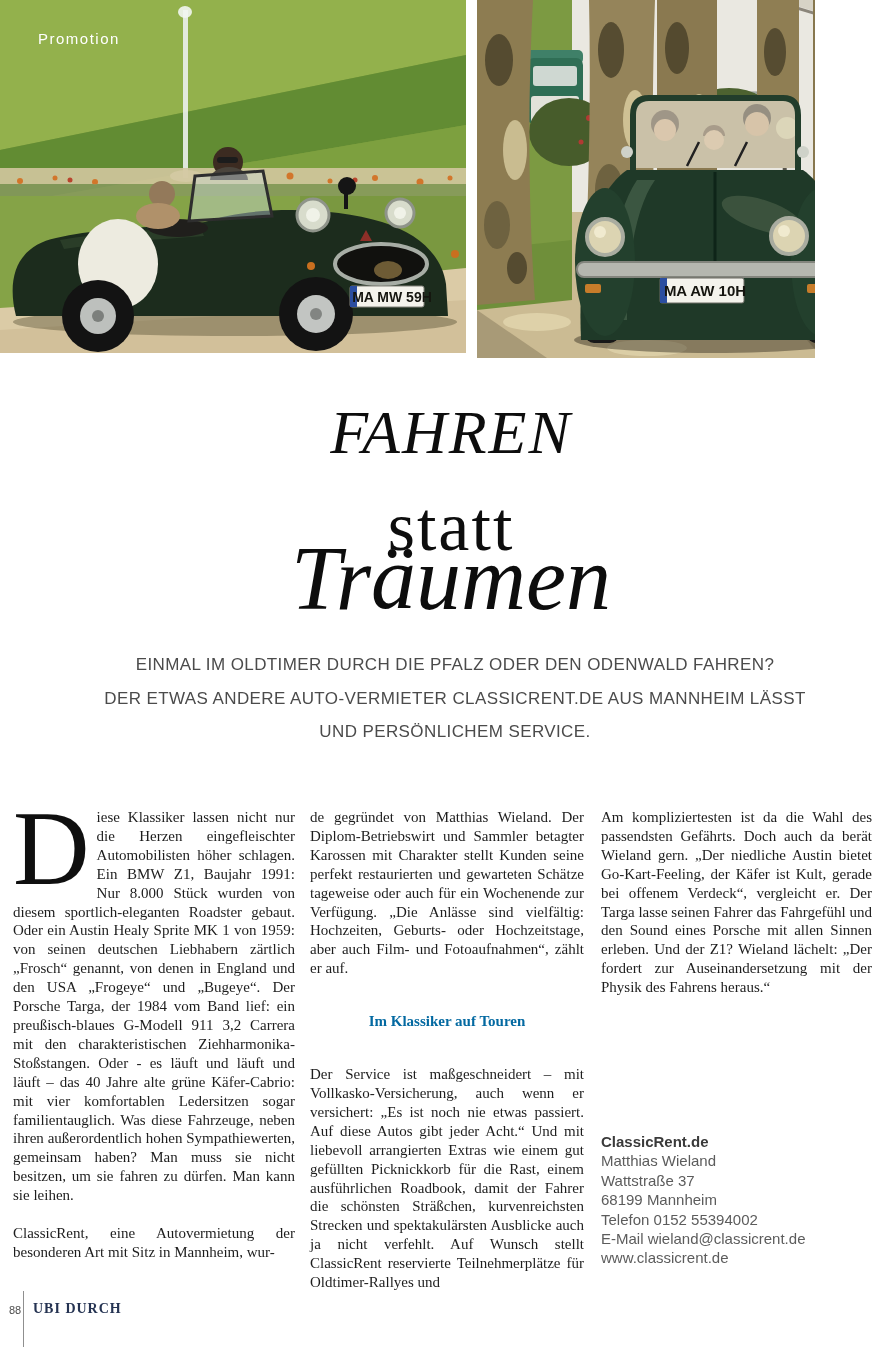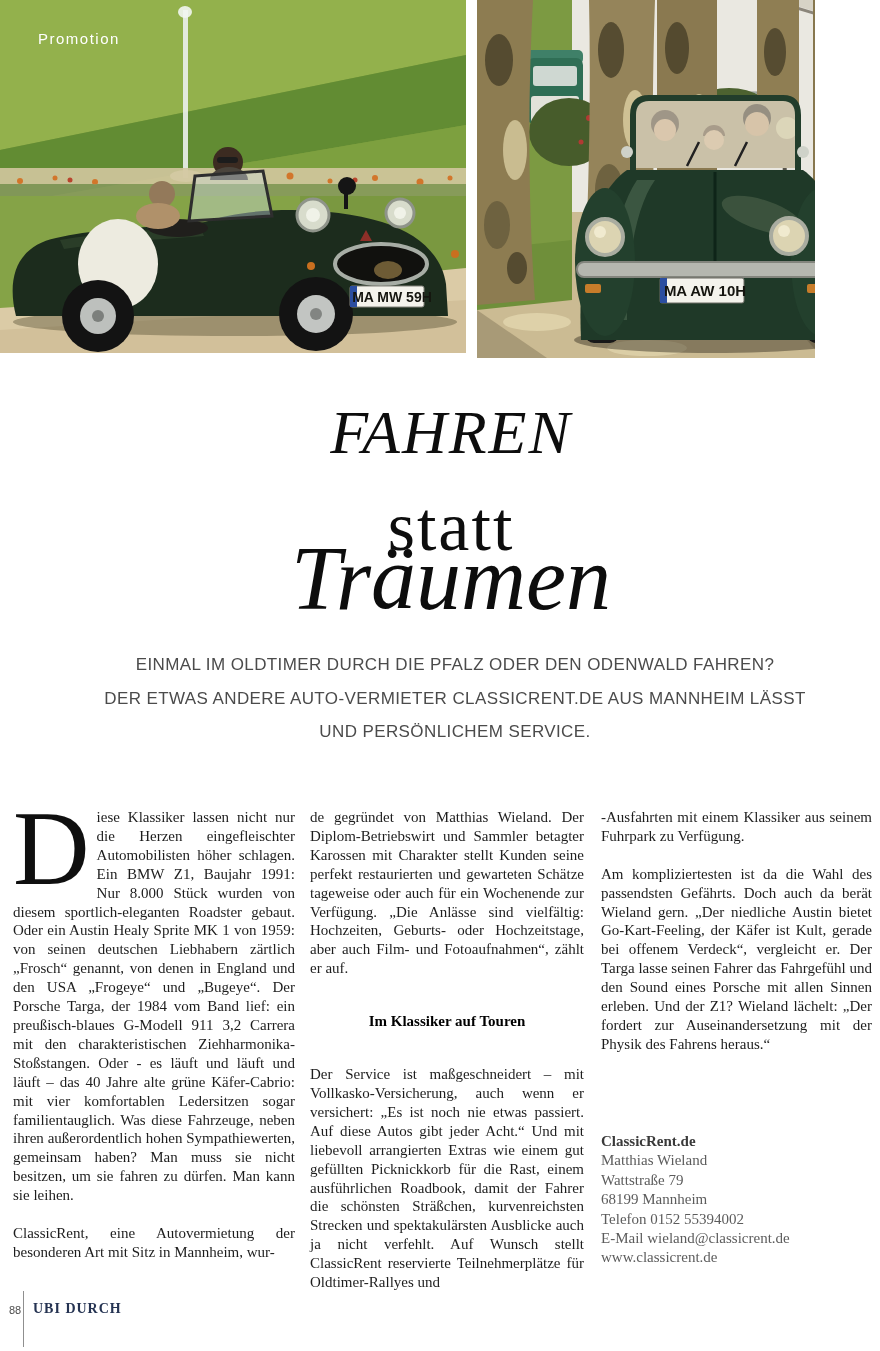--- a/index.html
+++ b/index.html
@@ -23,23 +23,23 @@
          color:#4b4b4b;letter-spacing:.4px;}
   
   .col{position:absolute;top:808px;font-size:15px;line-height:18.9px;text-align:justify;
        color:#1d1d1d;}
   .col p{margin:0 0 18.9px 0;}
   .col1{left:13px;width:282px;}
   .col2{left:310px;width:274px;}
   .col3{left:601px;width:271px;}
   .dropcap{float:left;font-size:106px;line-height:77px;height:74px;
            margin:2px 7px 0 0;color:#0f0f0f;}
-  .subhead{font-size:15px;font-weight:bold;text-align:center;margin:34px 0;color:#000000;}
-  
-  .contact{position:absolute;left:601px;top:1132px;font-family:Liberation Serif, serif;
+  .subhead{font-size:15px;font-weight:bold;text-align:center;margin:34px 0;color:#0369a1;}
+  
+  .contact{position:absolute;left:601px;top:1132px;font-family:Liberation Sans, sans-serif;
            font-size:15px;line-height:19.4px;color:#5c5c5c;}
   .contact-name{font-weight:bold;color:#3a3a3a;}
   
   .footer-pagenum{position:absolute;left:9px;top:1304px;width:18px;
                   font-family:"Liberation Sans",sans-serif;font-size:11px;color:#4d4d4d;}
   .footer-rule{position:absolute;left:23px;top:1291px;width:1px;height:56px;background:#8f8f8f;}
   .footer-mag{position:absolute;left:33px;top:1301px;font-weight:bold;font-size:14px;
               letter-spacing:1px;color:#253352;}
 </style>
 </head>
@@ -213,28 +213,27 @@
     <p>ClassicRent, eine Autovermietung der besonderen Art mit Sitz in Mannheim, wur-</p>
   </div>
 
   <div class="col col2">
     <p>de gegründet von Matthias Wieland.  Der Diplom-Betriebswirt und Sammler betagter Karossen mit Charakter stellt Kunden seine perfekt restaurierten und gewarteten Schätze tageweise oder auch für ein Wochenende zur Verfügung. „Die Anlässe sind vielfältig: Hochzeiten, Geburts- oder Hochzeitstage, aber auch Film- und Fotoaufnahmen“, zählt er auf.</p>
     <div class="subhead">Im Klassiker auf Touren</div>
     <p>Der Service ist maßgeschneidert – mit Vollkasko-Versicherung, auch wenn er versichert: „Es ist noch nie etwas passiert. Auf diese Autos gibt jeder Acht.“ Und mit liebevoll arrangierten Extras wie einem gut gefüllten Picknickkorb für die Rast, einem ausführlichen Roadbook, damit der Fahrer die schönsten Sträßchen, kurvenreichsten Strecken und spektakulärsten Ausblicke auch ja nicht verfehlt. Auf Wunsch stellt ClassicRent reservierte Teilnehmerplätze für Oldtimer-Rallyes und</p>
   </div>
 
   <div class="col col3">
-    <p>-Ausfahrten mit einem Klassiker aus seinem Fuhrpark zu Verfügung.</p>
     <p>Am kompliziertesten ist da die Wahl des passendsten Gefährts. Doch auch da berät Wieland gern. „Der niedliche Austin bietet Go-Kart-Feeling, der Käfer ist Kult, gerade bei offenem Verdeck“, vergleicht er. Der Targa lasse seinen Fahrer das Fahrgefühl und den Sound eines Porsche mit allen Sinnen erleben. Und der Z1? Wieland lächelt: „Der fordert zur Auseinandersetzung mit der Physik des Fahrens heraus.“</p>
   </div>
 
   <div class="contact">
     <div class="contact-name">ClassicRent.de</div>
     <div>Matthias Wieland</div>
-    <div>Wattstraße 79</div>
+    <div>Wattstraße 37</div>
     <div>68199 Mannheim</div>
     <div>Telefon 0152 55394002</div>
     <div>E-Mail wieland@classicrent.de</div>
     <div>www.classicrent.de</div>
   </div>
 
   <div class="footer-pagenum">88</div>
   <div class="footer-rule"></div>
   <div class="footer-mag">UBI DURCH</div>
 

